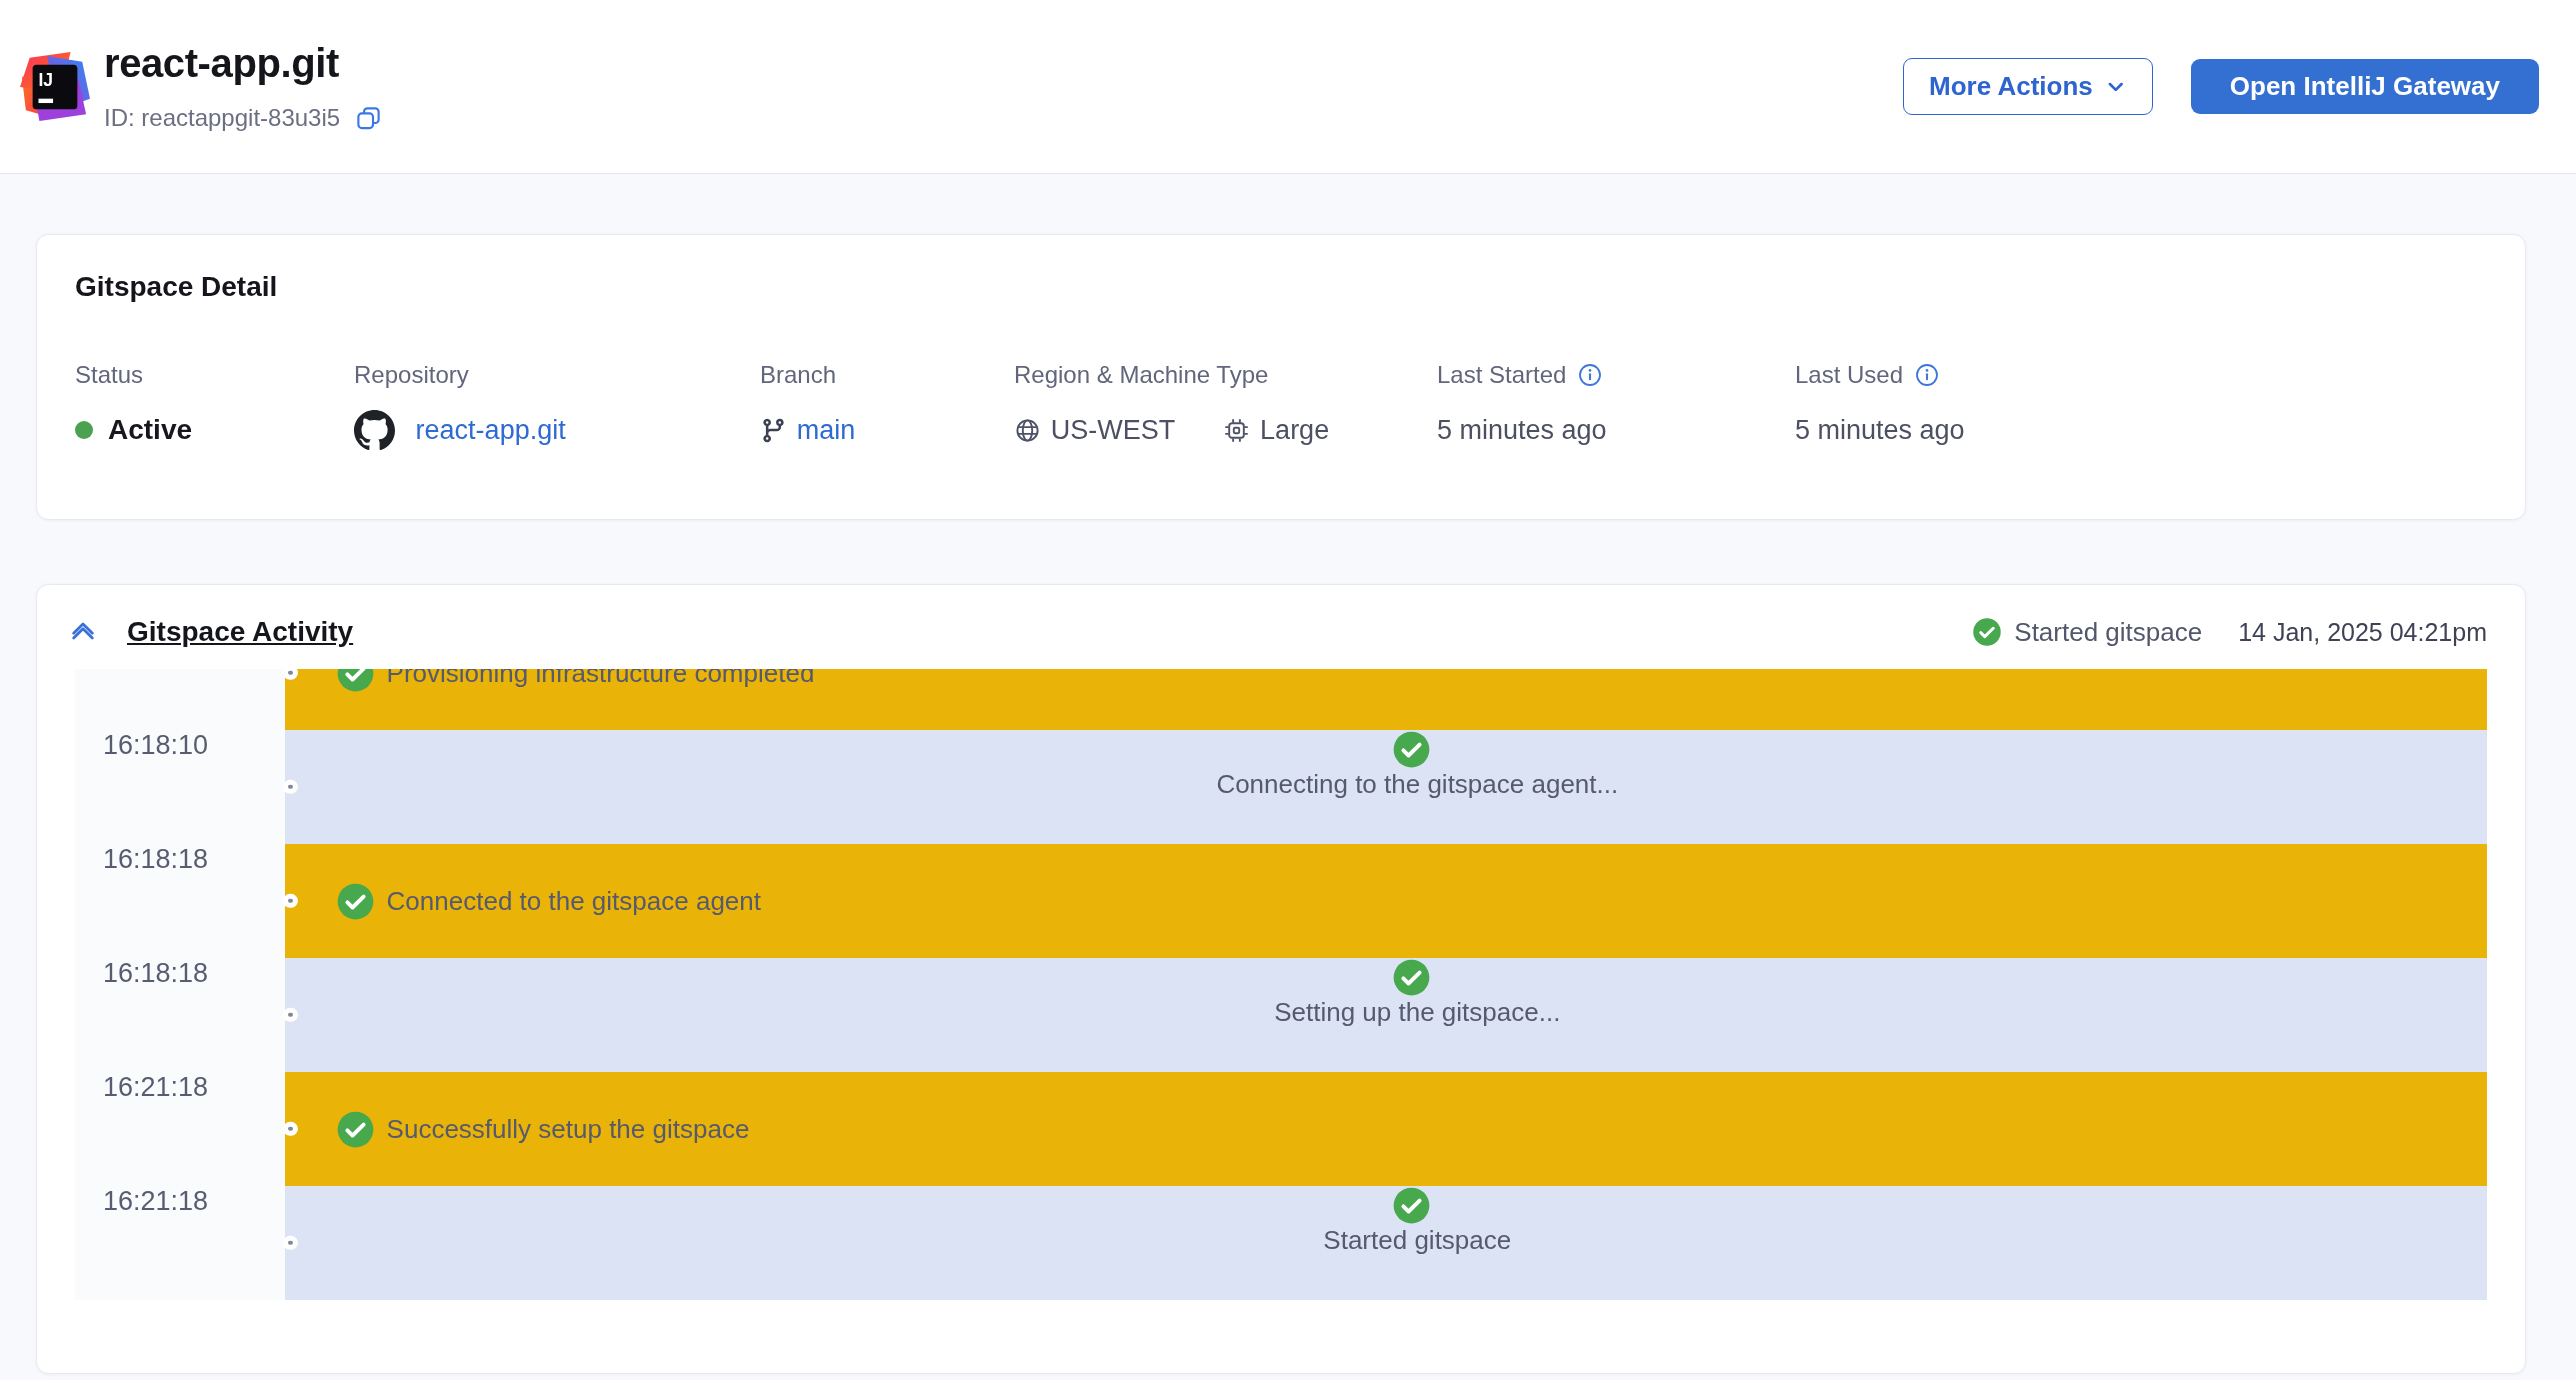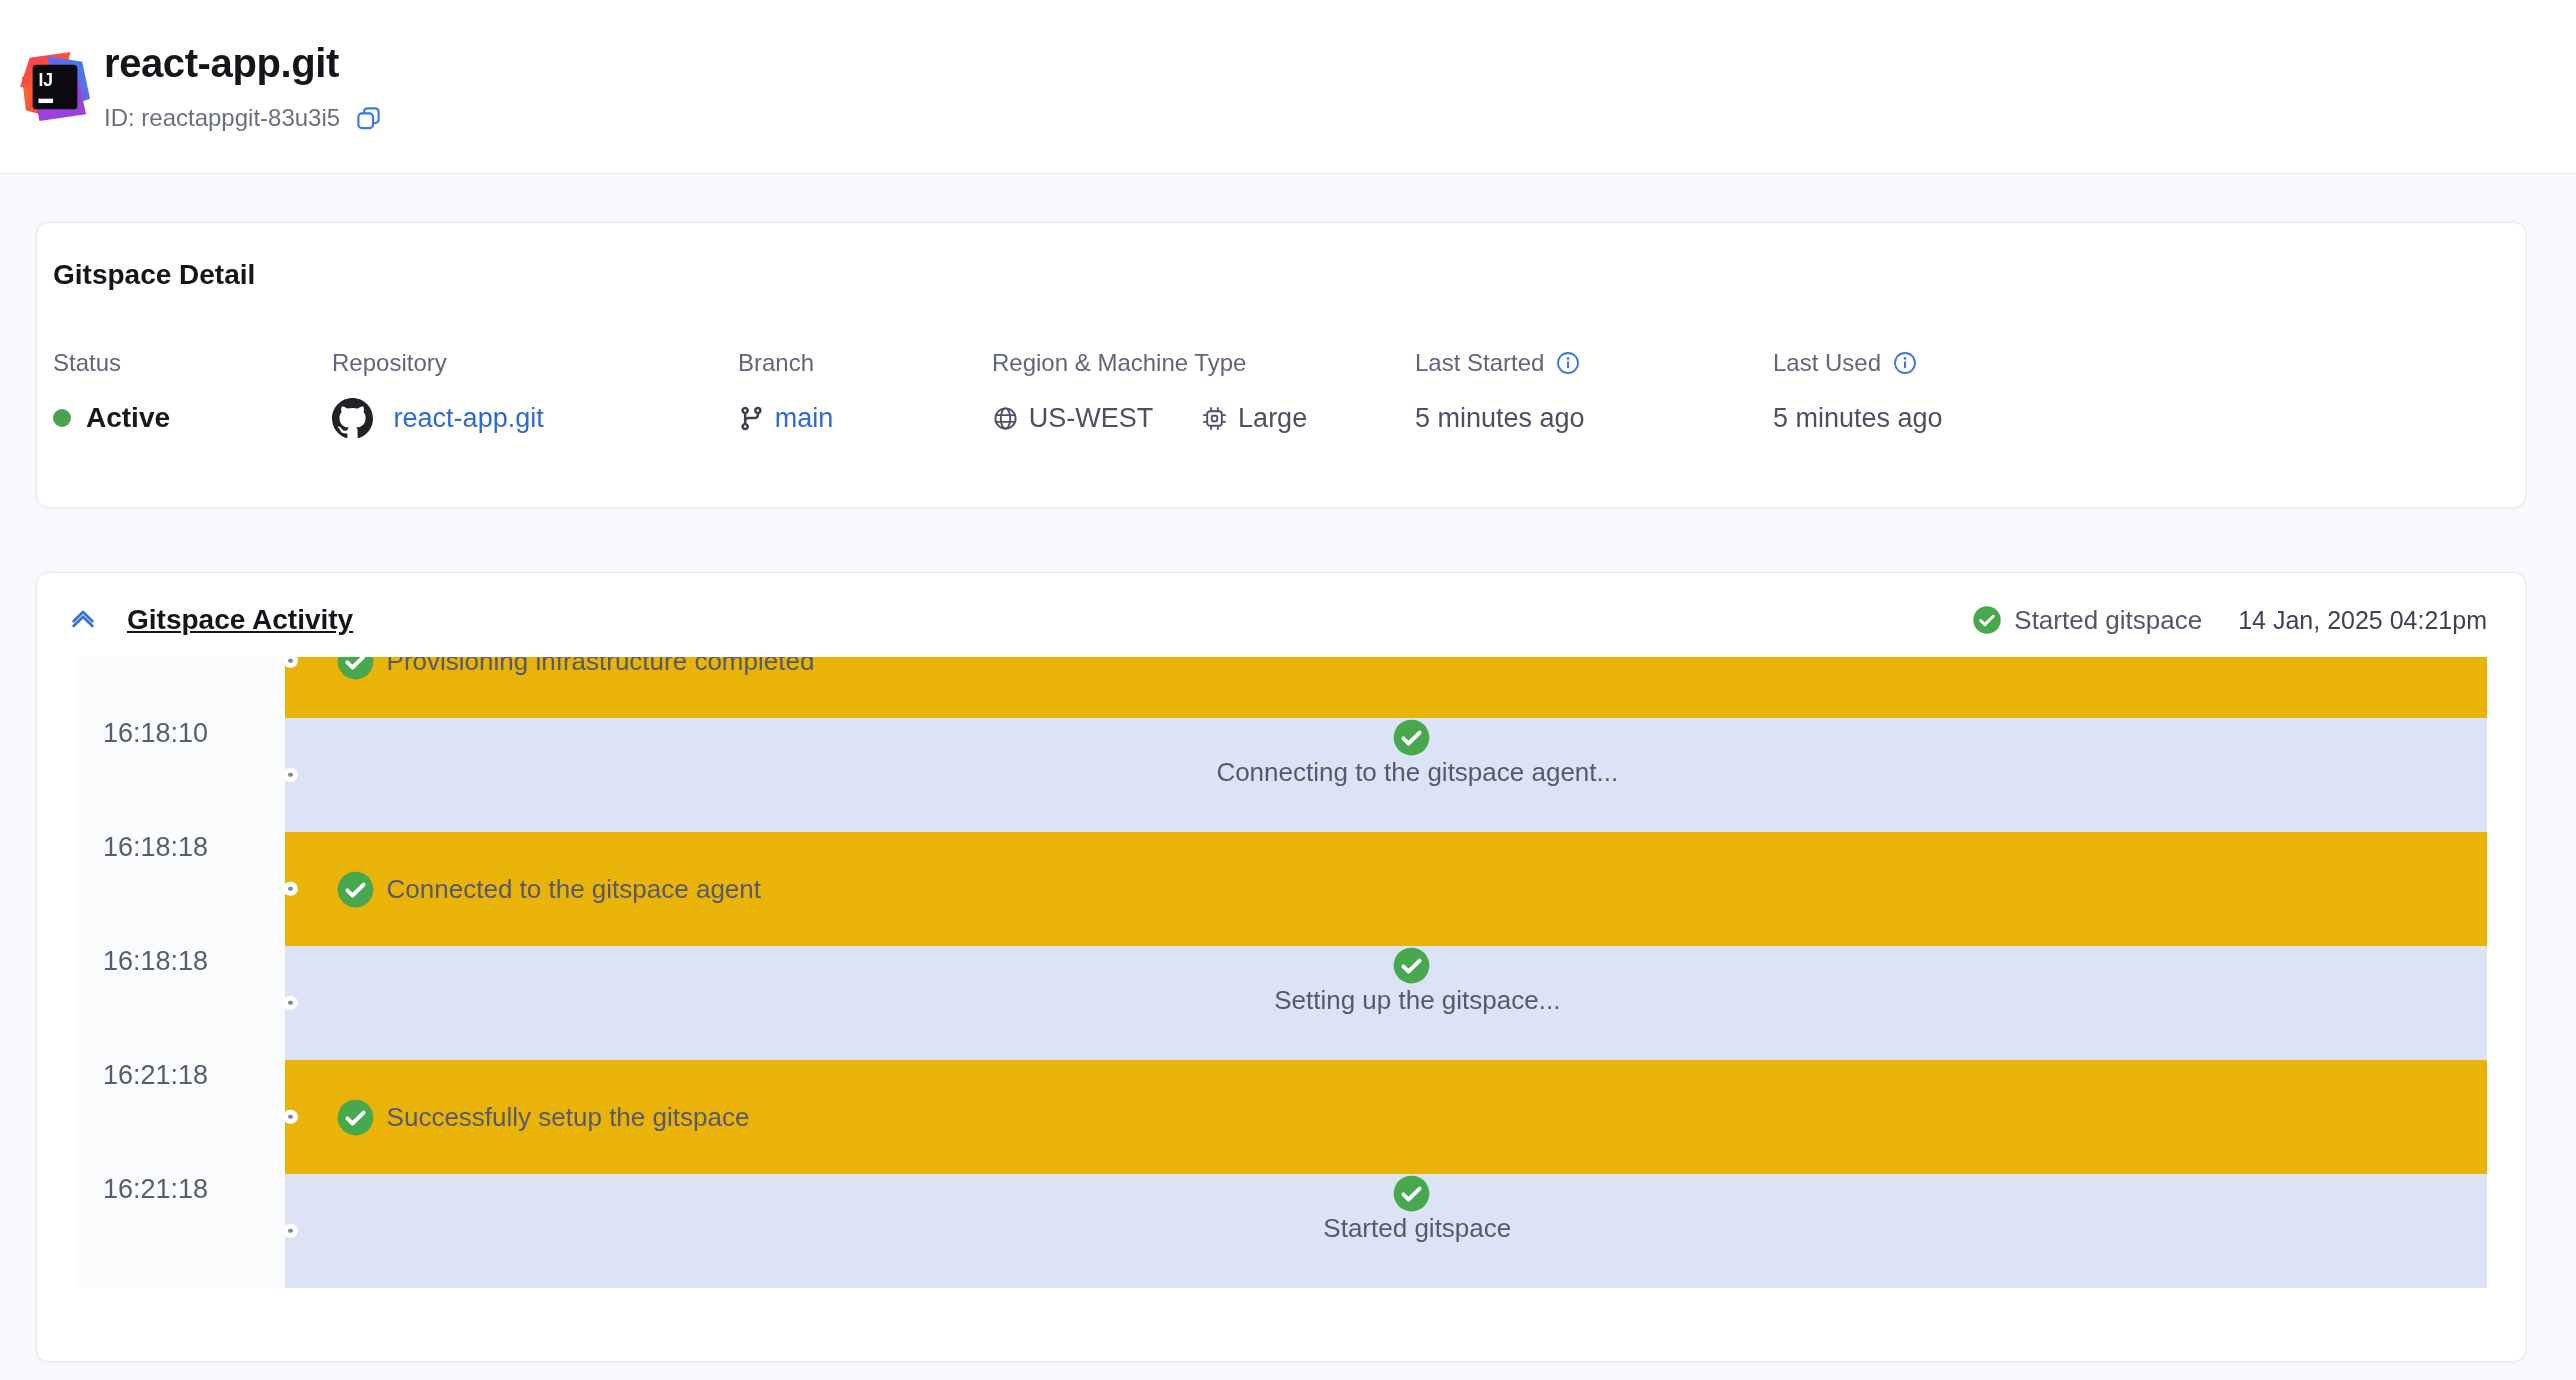--- a/index.html
+++ b/index.html
@@ -40,21 +40,21 @@
     display:flex; align-items:center; cursor:pointer;
     font-family:"Liberation Sans", sans-serif;
   }
 
   
   .card {
     background:#ffffff; border:0.9px solid #e7eaf1; border-radius:12.5px;
     box-shadow:0 0.9px 2.7px rgba(30,40,80,0.05);
     margin-left:36px; width:2490px;
   }
-  .card-detail { margin-top:48px; height:286px; padding:36px 16px; }
+  .card-detail { margin-top:60px; height:286px; padding:36px 38px; }
   .card-heading { font-size:28px; font-weight:bold; color:#15161c; line-height:32px; }
 
   .fields { display:flex; margin-top:57px; align-items:flex-end; }
   .field-label { font-size:24px; color:#62667c; display:flex; align-items:center; gap:11.6px; line-height:29px; }
   .field-value { margin-top:19.7px; height:43px; display:flex; align-items:center; font-size:27px; color:#4d5063; }
   .f-status { width:279px; } .f-repo { width:406px; } .f-branch { width:254px; }
   .f-region { width:423px; } .f-started { width:358px; } .f-used { width:345px; }
   .f-changes { flex:1; }
 
   .status-dot { width:18px; height:18px; border-radius:50%; background:#4ba150; margin-right:15px; }
@@ -133,20 +133,31 @@
         <span class="copy-btn">
           <svg width="27" height="27" viewBox="0 0 24 24" fill="none" stroke="#3b78e7" stroke-width="1.9">
             <rect x="3" y="7.5" width="13" height="13" rx="3"></rect>
             <path d="M8 7.5V6a3 3 0 0 1 3-3h7a3 3 0 0 1 3 3v7a3 3 0 0 1-3 3h-1.5"></path>
           </svg>
         </span>
       </div>
     </div>
   </div>
 
+  <div class="actions">
+    <button class="btn-outline">
+      <span>More Actions</span>
+      <svg width="21.5" height="21.5" viewBox="0 0 24 24" fill="none" stroke="#2e64cf" stroke-width="3" stroke-linecap="round" stroke-linejoin="round">
+        <path d="M5.5 9l6.5 6.5L18.5 9"></path>
+      </svg>
+    </button>
+    <button class="btn-primary">
+      <span>Open IntelliJ Gateway</span>
+    </button>
+  </div>
 </div>
 
 <div class="card card-detail">
   <div class="card-heading">Gitspace Detail</div>
 
   <div class="fields">
 
     <div class="f-status">
       <div class="field-label">Status</div>
       <div class="field-value">

